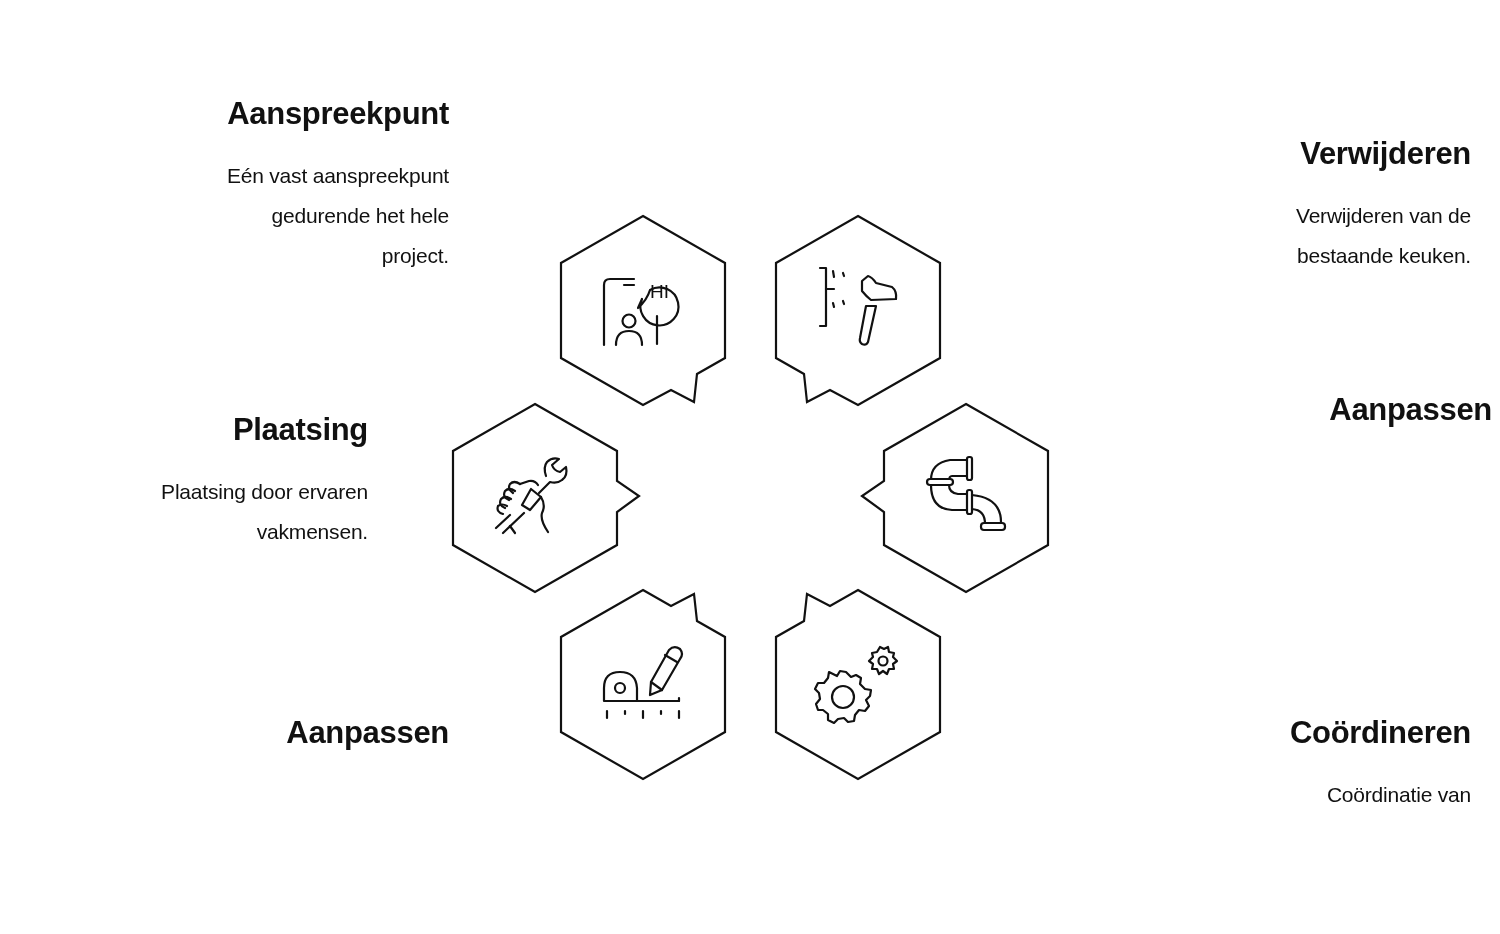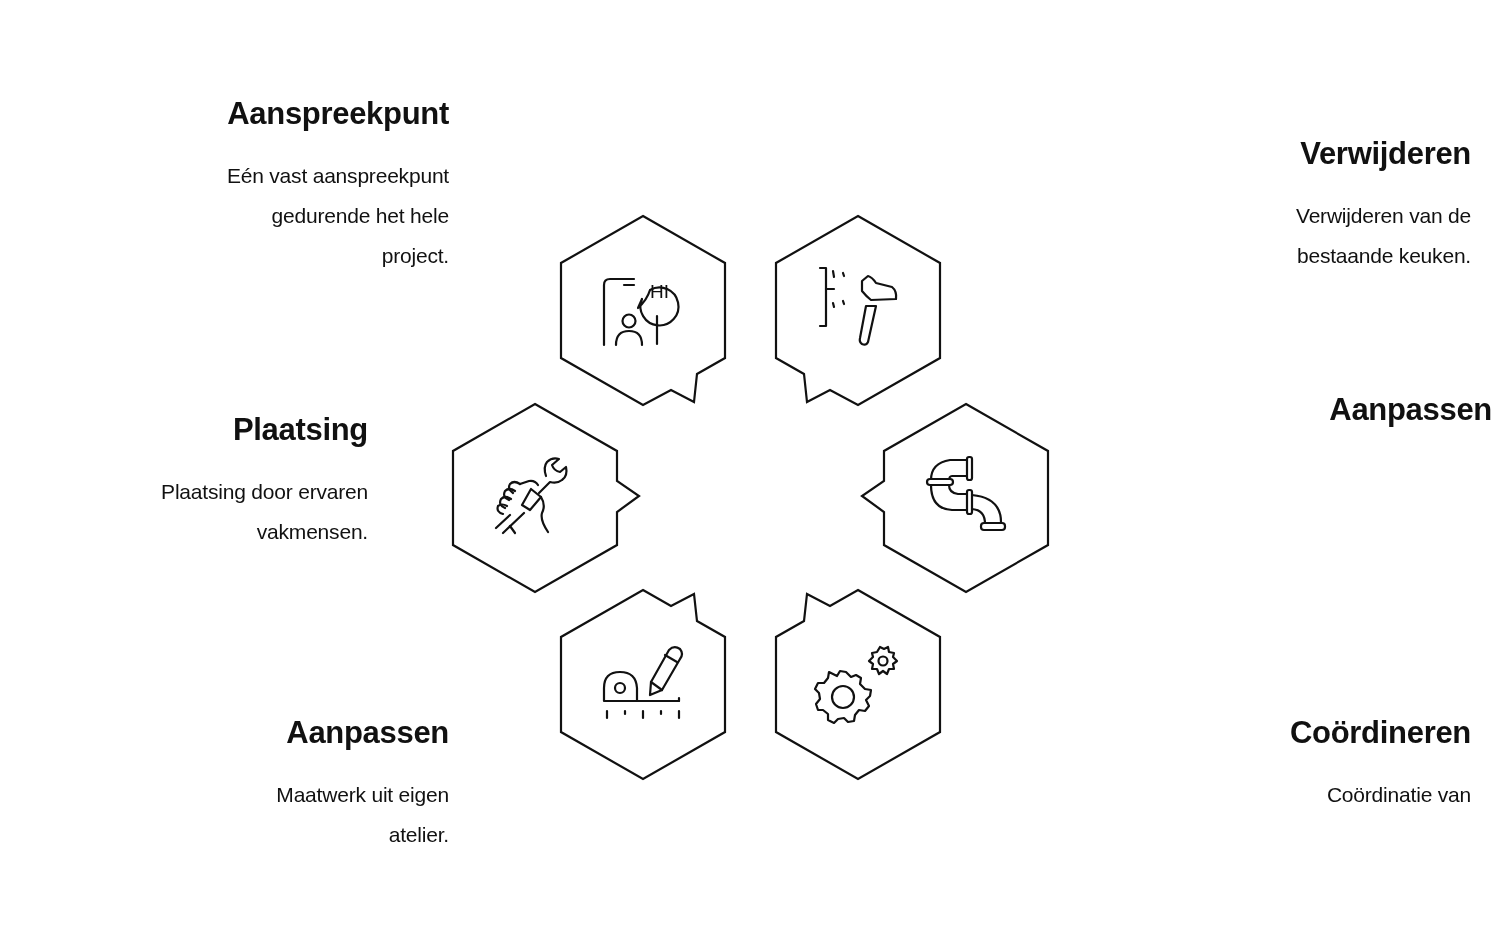--- a/index.html
+++ b/index.html
@@ -42,24 +42,20 @@
 
 <div class="block left-align" style="left:1051px; top:685px; width:420px;">
   <p class="title">Coördineren</p>
   <p class="desc">
     <span>Coördinatie van</span><br>
   </p>
 </div>
 
 <div class="block right-align" style="right:1051px; top:685px; width:420px;">
   <p class="title">Aanpassen</p>
-  <p class="desc">
-    <span>Maatwerk uit eigen</span><br>
-    <span>atelier.</span>
-  </p>
 </div>
 
 <div class="block right-align" style="right:1132px; top:382px; width:360px;">
   <p class="title">Plaatsing</p>
   <p class="desc">
     <span>Plaatsing door ervaren</span><br>
     <span>vakmensen.</span>
   </p>
 </div>
 

